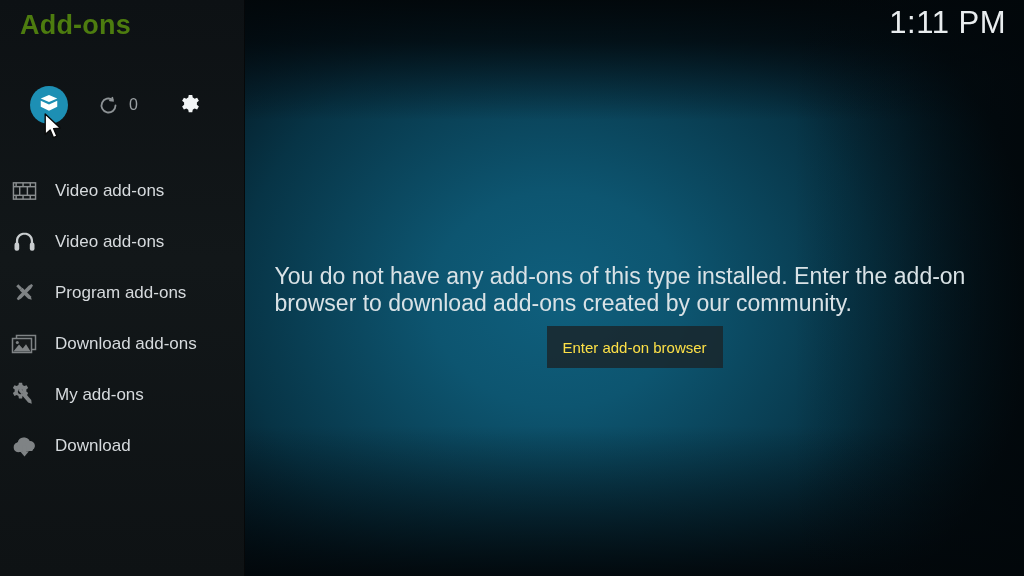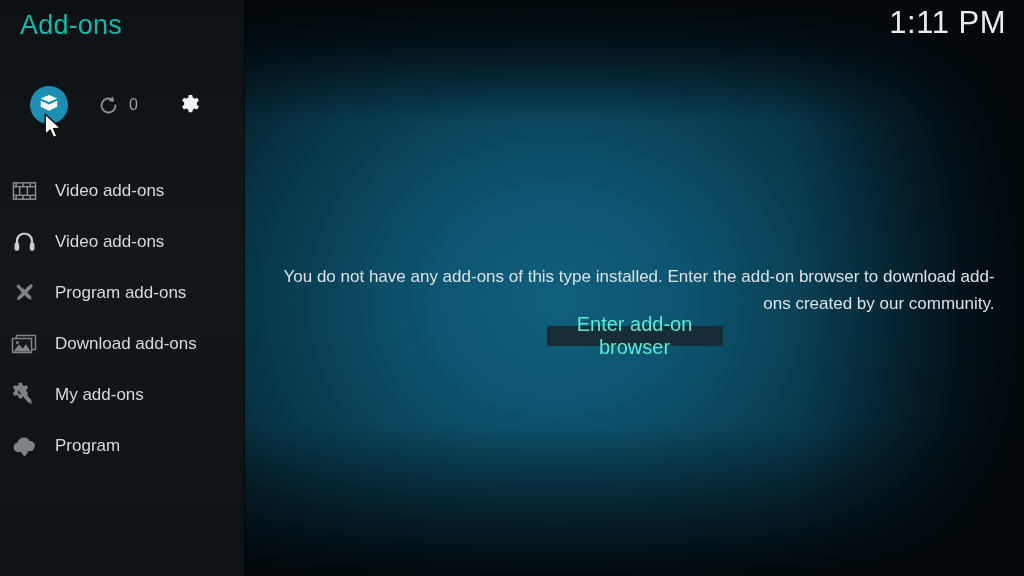--- a/index.html
+++ b/index.html
@@ -90,22 +90,22 @@
     width: 1px;
     height: 576px;
     background: rgba(0,0,0,0.55);
   }
 
   .page-title {
     position: absolute;
     left: 20px;
     top: 10px;
     font-size: 27px;
-    font-weight: 400;
-    color: #14b8a6;
+    font-weight: 700;
+    color: #4d7c0f;
     letter-spacing: 0.2px;
     white-space: nowrap;
   }
 
   .clock {
     position: absolute;
     right: 18px;
     top: 5px;
     font-size: 31px;
     font-weight: 300;
@@ -193,35 +193,35 @@
     top: 0;
     right: 0;
     bottom: 0;
   }
   .empty-msg {
     position: absolute;
     left: 50%;
     transform: translateX(-50%);
     top: 263px;
     width: 720px;
-    text-align: right;
-    font-size: 17px;
+    text-align: left;
+    font-size: 23px;
     line-height: 27px;
     color: #d9e2e6;
   }
   .browser-btn {
     position: absolute;
     left: 50%;
     transform: translateX(-50%);
     top: 326px;
     width: 176px;
-    height: 20px;
+    height: 42px;
     background: rgba(26,38,44,0.86);
-    color: #5eead4;
-    font-size: 20px;
+    color: #fde047;
+    font-size: 15px;
     display: flex;
     align-items: center;
     justify-content: center;
     border: none;
     font-family: "Liberation Sans", sans-serif;
     cursor: pointer;
   }
 
   
   .cursor {
@@ -369,21 +369,21 @@
         <svg width="27" height="24" viewBox="0 0 26 24" fill="#7f8385">
           <path d="M6.6 18.2A4.9 4.9 0 0 1 6.2 8.5 6.2 6.2 0 0 1 18 7.2a4.6 4.6 0 0 1 1.6 9.1"></path>
           <circle cx="8.2" cy="13" r="4.9"></circle>
           <circle cx="13.2" cy="9.4" r="5.6"></circle>
           <circle cx="18" cy="12.6" r="4.4"></circle>
           <rect x="5" y="12" width="16" height="5"></rect>
           <rect x="11.2" y="11.6" width="3.6" height="7.2" fill="#7f8385"></rect>
           <path d="M13 22.6 L8.6 17.2 H17.4 Z" fill="#7f8385"></path>
         </svg>
       </span>
-      <span class="menu-label">Program</span>
+      <span class="menu-label">Download</span>
     </div>
 
   </div>
 
   <div class="cursor">
     <svg width="22" height="30" viewBox="0 0 22 30">
       <path d="M1.2 1 L1.2 21.5 L6.2 16.9 L9.4 24.6 L12.8 23.1 L9.6 15.6 L16.2 15.1 Z" fill="#ffffff" stroke="#0b0b0b" stroke-width="1.4" stroke-linejoin="round"></path>
     </svg>
   </div>
 

